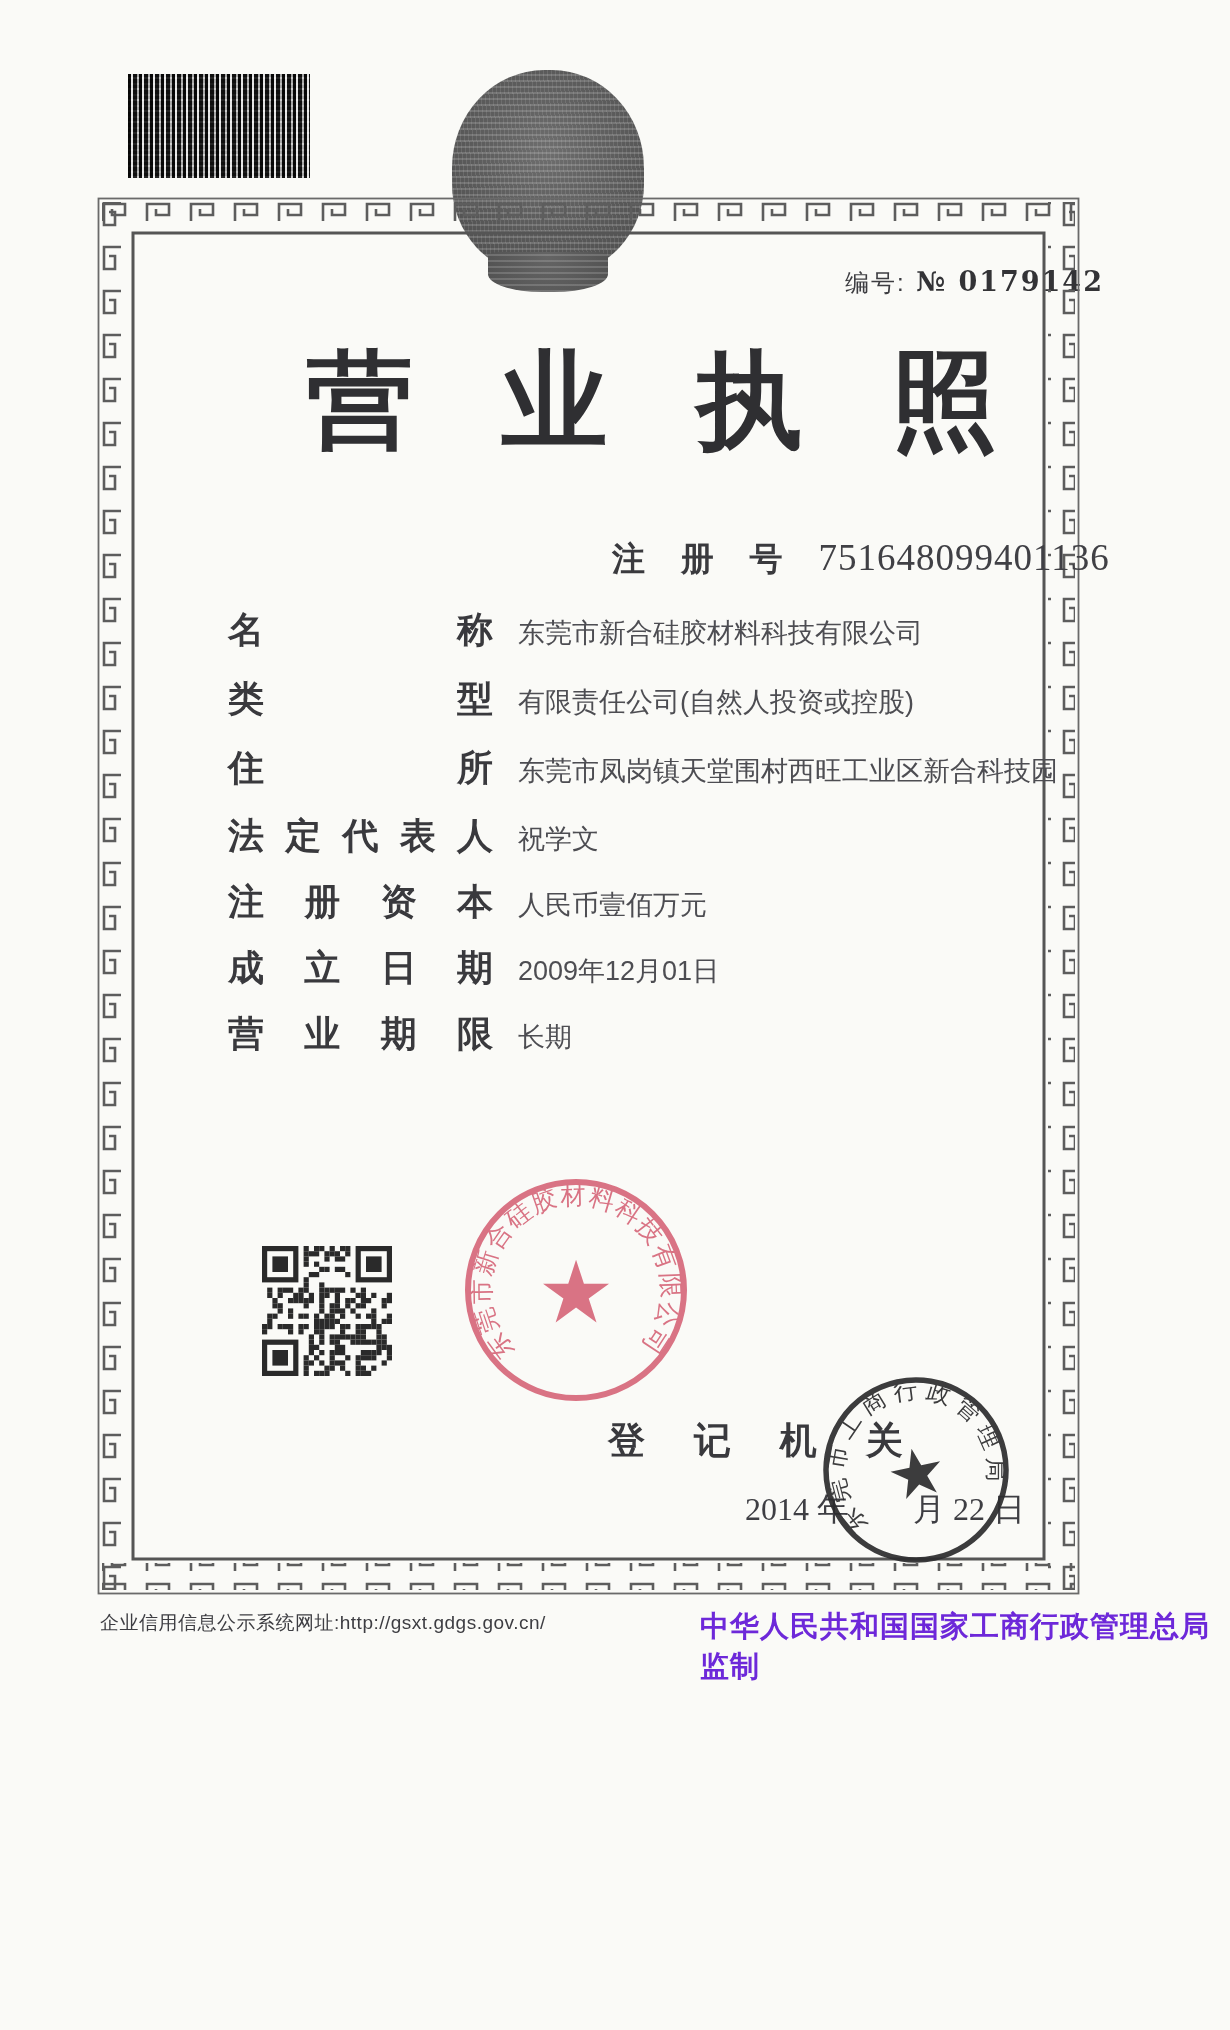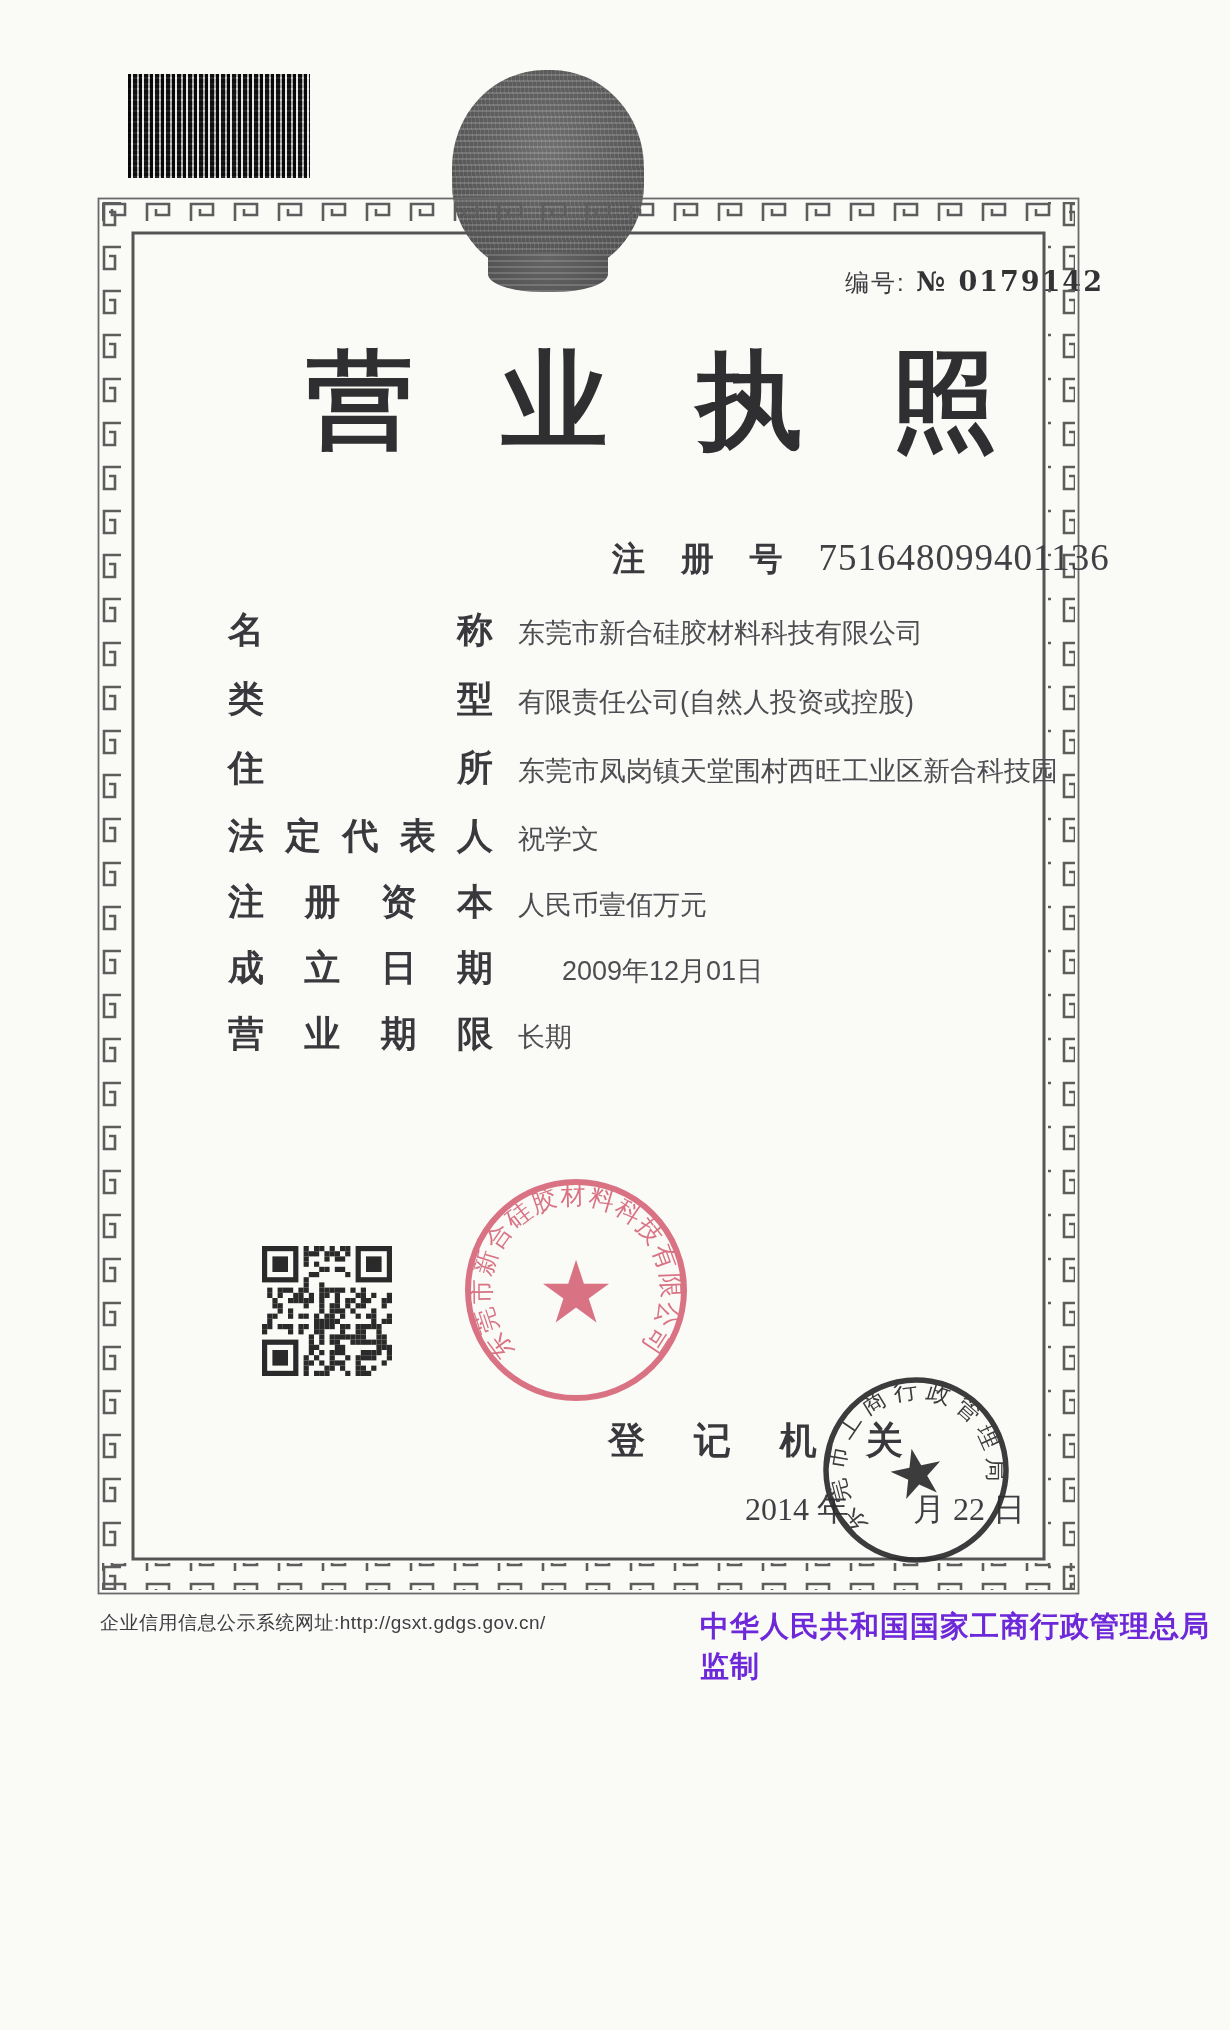--- a/index.html
+++ b/index.html
@@ -150,21 +150,21 @@
     <span class="field-value">东莞市凤岗镇天堂围村西旺工业区新合科技园</span>
   </div>
   <div class="field-row" style="top:814px;">
     <span class="field-label">法定代表人</span>
     <span class="field-value">祝学文</span>
   </div>
   <div class="field-row" style="top:880px;">
     <span class="field-label">注册资本</span>
     <span class="field-value">人民币壹佰万元</span>
   </div>
-  <div class="field-row" style="top:946px;gap:44px;">
+  <div class="field-row" style="top:946px;">
     <span class="field-label">成立日期</span>
     <span class="field-value">2009年12月01日</span>
   </div>
   <div class="field-row" style="top:1012px;">
     <span class="field-label">营业期限</span>
     <span class="field-value">长期</span>
   </div>
 
   <div class="qr-code"><svg width="130" height="130" viewBox="0 0 130 130">
         <rect x="0.00" y="78.00" width="5.20" height="5.20" fill="#2a2a2a"></rect>

